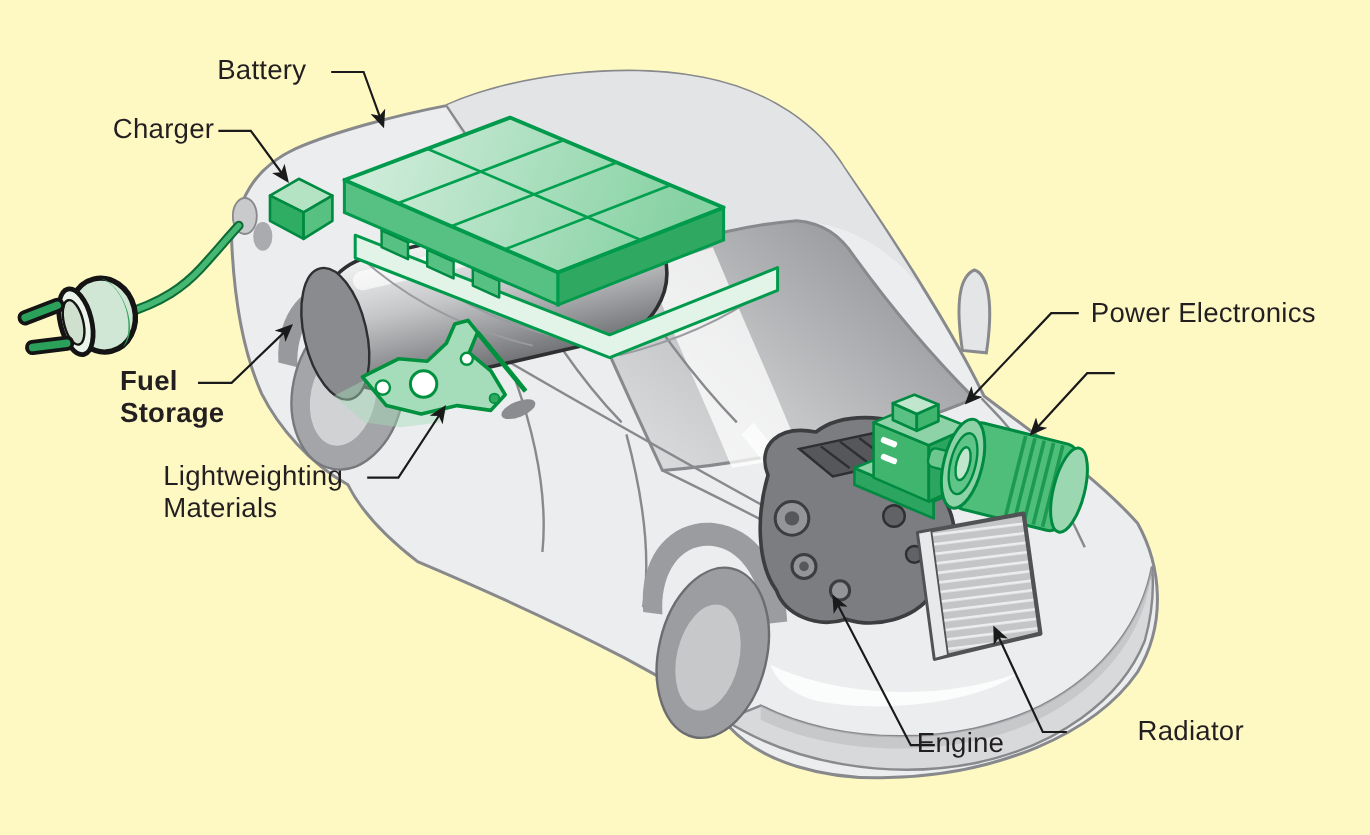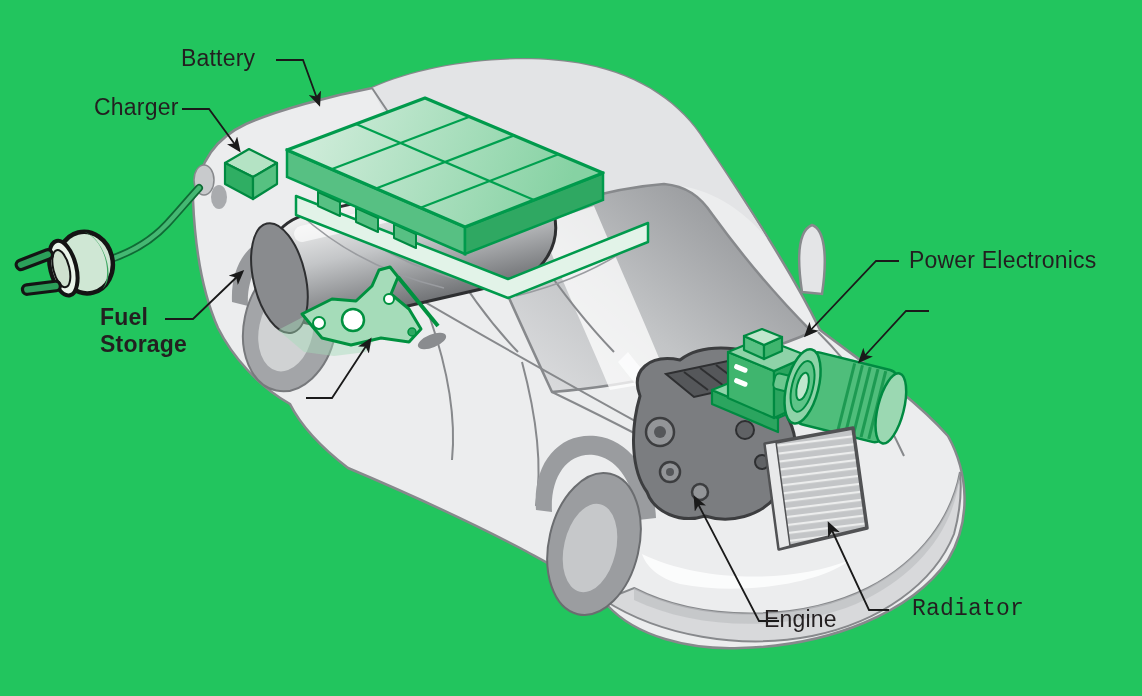--- a/index.html
+++ b/index.html
@@ -1,17 +1,17 @@
 <!DOCTYPE html>
 <html><head>
 <meta charset="utf-8">
 <style>
   html,body{margin:0;padding:0;background:#ffffff;}
   .stage{
-    position:relative;width:1142px;height:696px;background:#22c55e;overflow:hidden;
+    position:relative;width:1142px;height:696px;background:#fef9c3;overflow:hidden;
     font-family:"Liberation Sans",sans-serif;
   }
   .stage svg{position:absolute;left:0;top:0;}
   .lbl{
     position:absolute;color:#231f20;font-size:23px;line-height:27px;
     white-space:nowrap;letter-spacing:.2px;
   }
 </style>
 </head>
 <body>
@@ -251,20 +251,24 @@
 
   <div class="lbl" style="left:181px;top:45px;">Battery</div>
 
   <div class="lbl" style="left:94px;top:94px;text-align:right;">Charger</div>
 
   <div class="lbl" style="left:100px;top:304px;font-weight:bold;">
     <div>Fuel</div>
     <div>Storage</div>
   </div>
 
+  <div class="lbl" style="left:136px;top:383px;">
+    <div>Lightweighting</div>
+    <div>Materials</div>
+  </div>
 
   <div class="lbl" style="left:909px;top:247px;">Power Electronics</div>
 
 
   <div class="lbl" style="left:764px;top:606px;">Engine</div>
 
-  <div class="lbl" style="left:912px;top:596px;font-family:Liberation Mono, monospace;">Radiator</div>
+  <div class="lbl" style="left:948px;top:596px;">Radiator</div>
 </div>
 
 </body></html>

